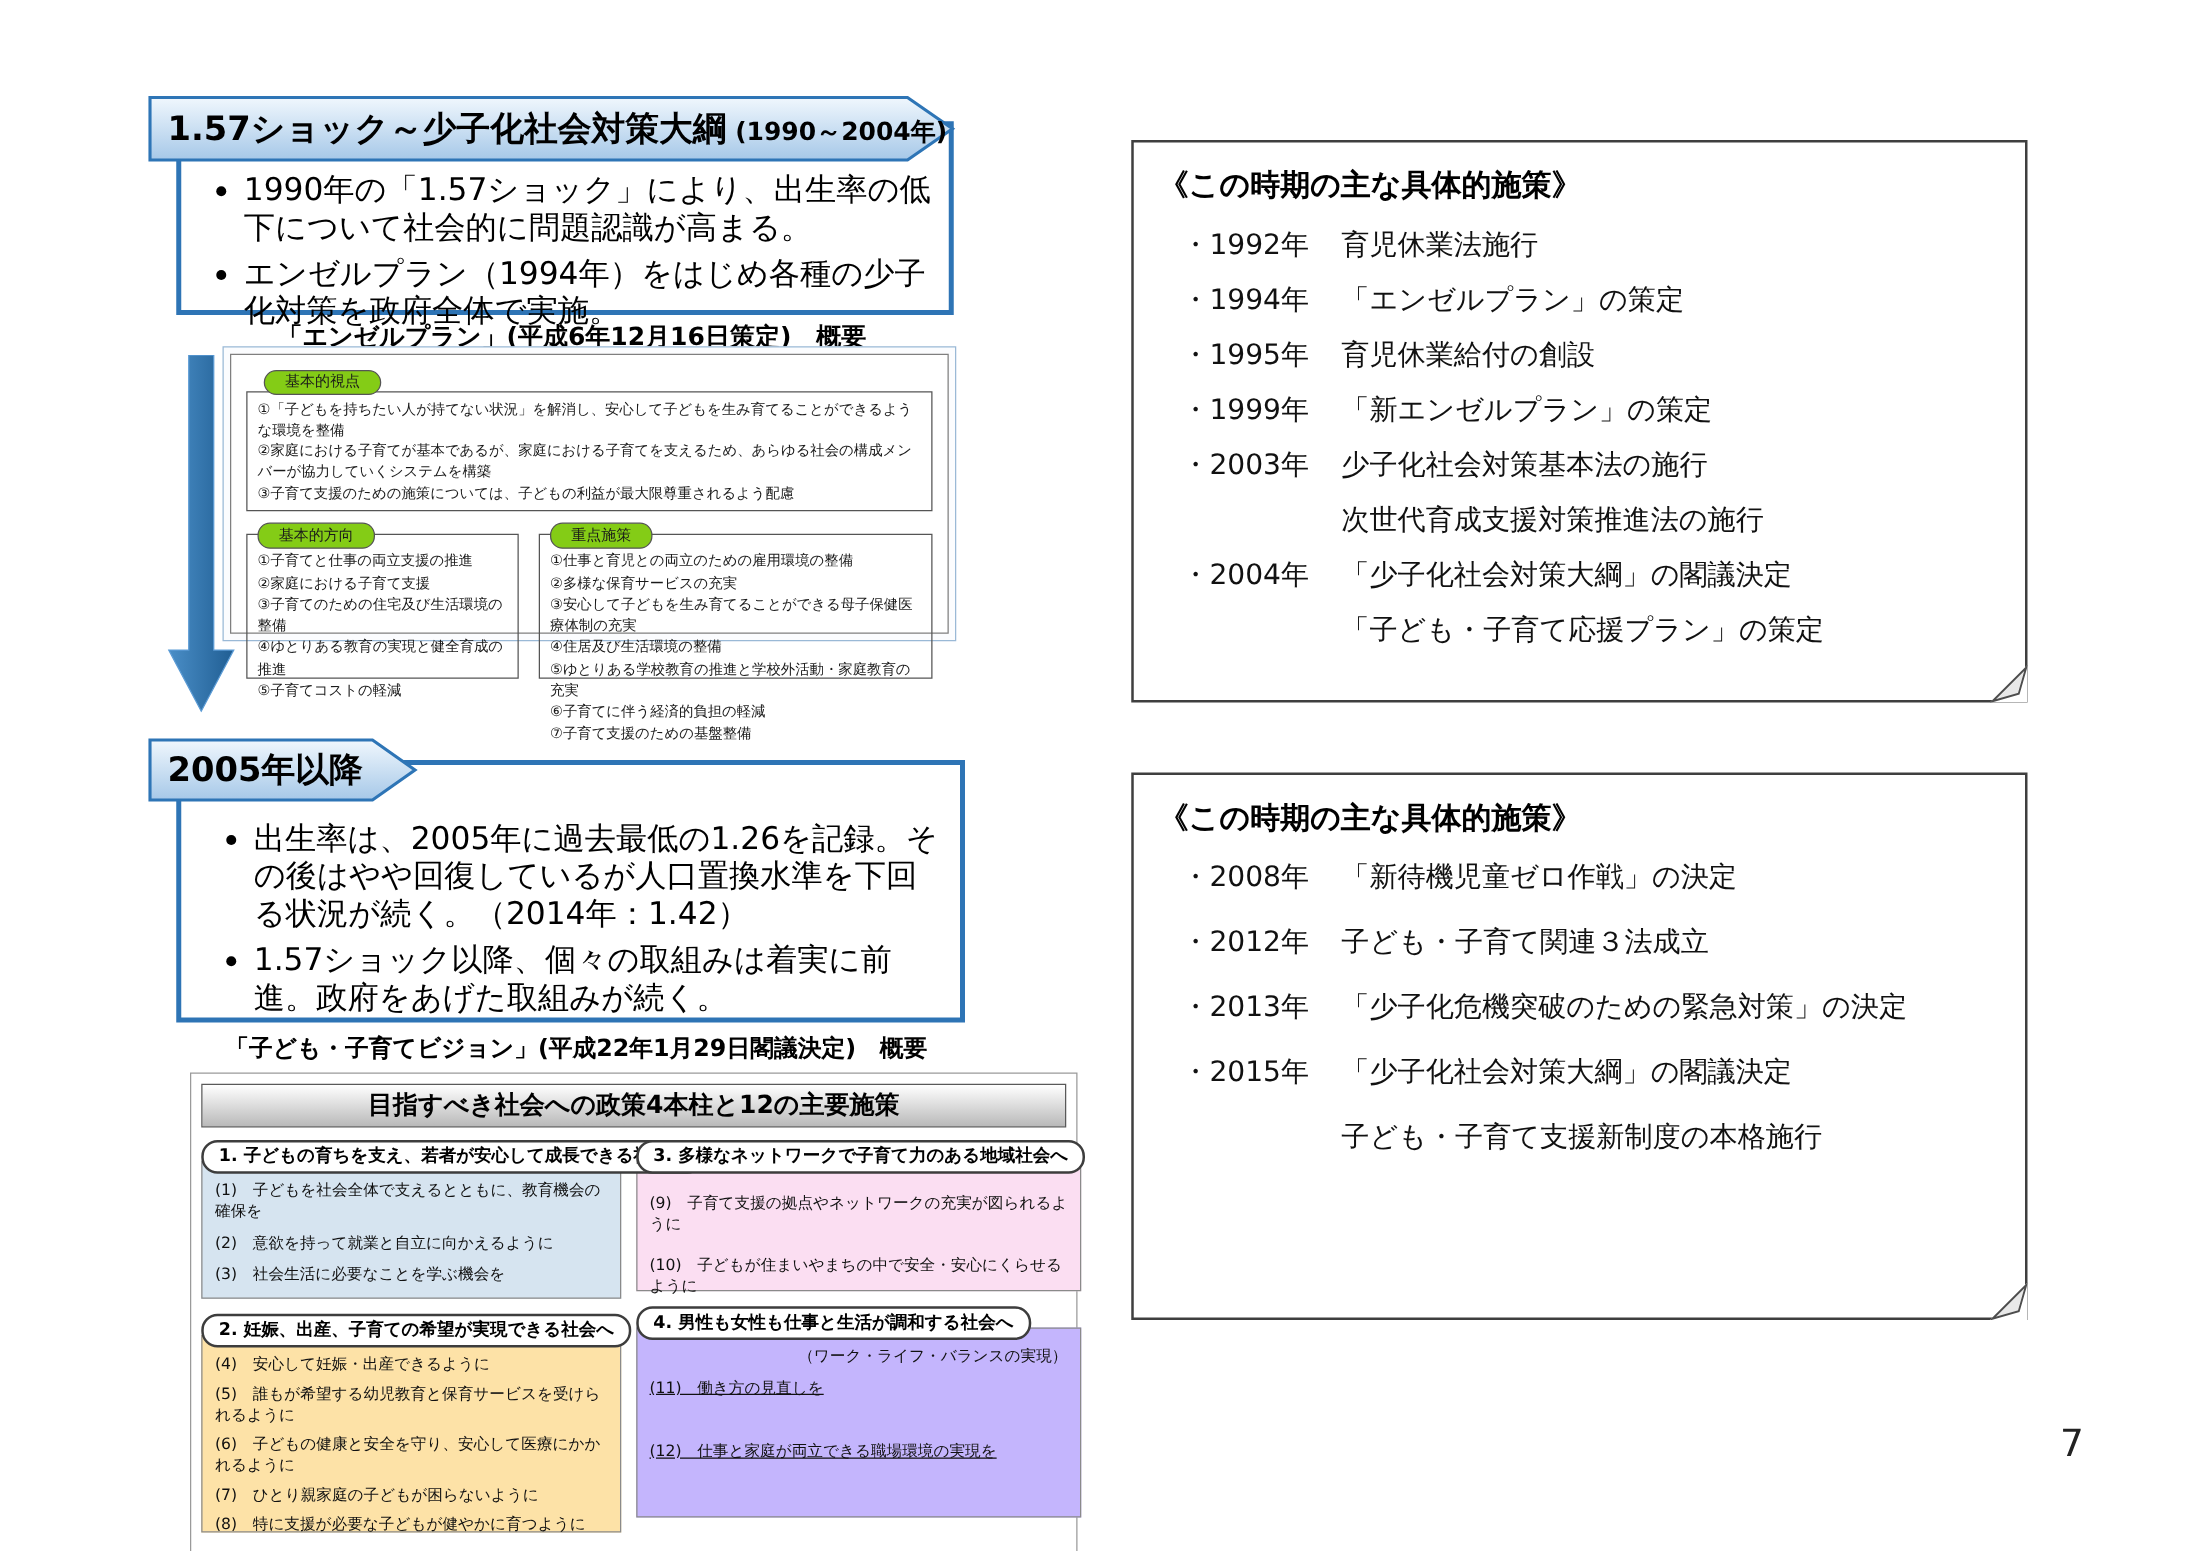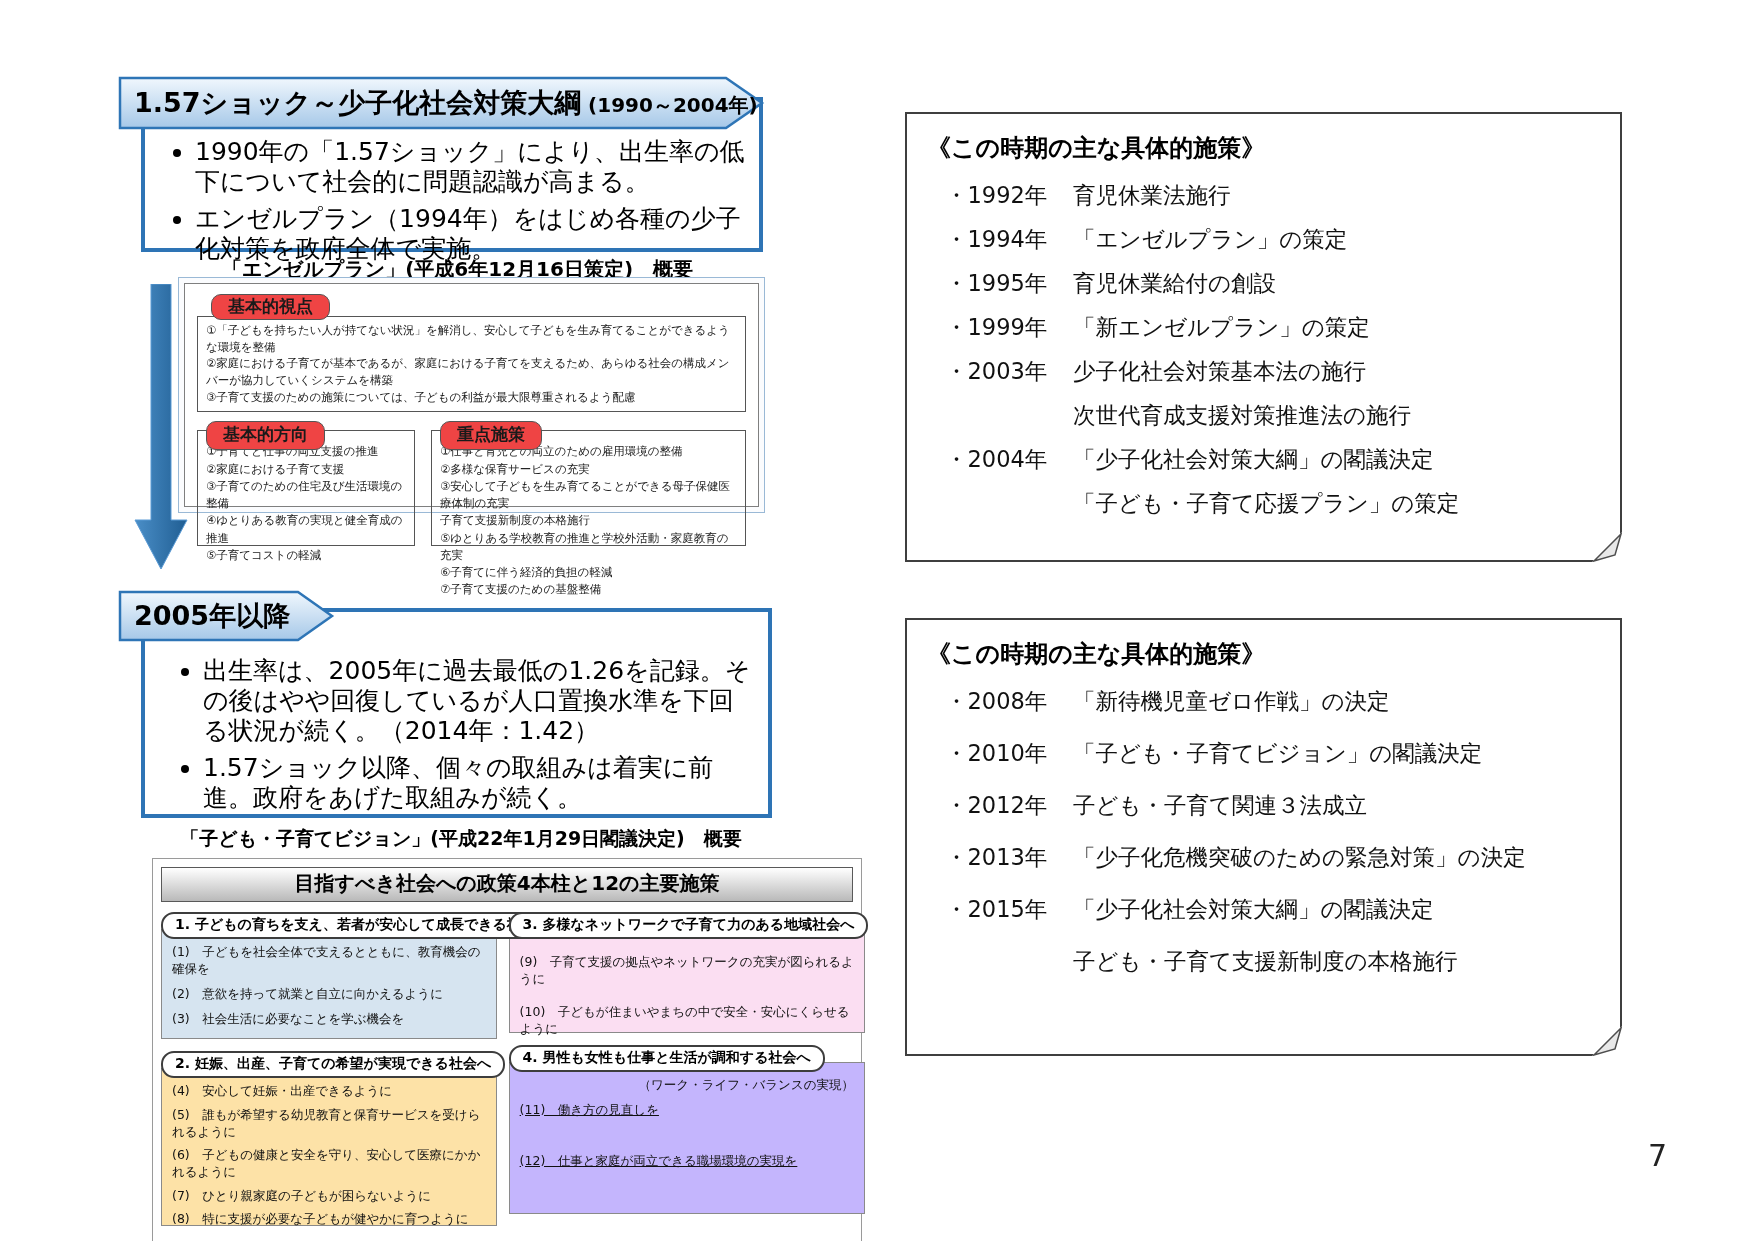--- a/index.html
+++ b/index.html
@@ -44,22 +44,22 @@
   
   #angel {
     position:absolute; left:178px; top:277px; width:587px; height:236px;
     border:1px solid #9ab9d6; background:#fbfcfe; padding:5px; z-index:2;
   }
   #angel .inner {
     border:1px solid #7f7f7f; background:#ffffff; width:100%; height:100%;
     padding:10px 12px 8px; position:relative;
   }
   .pill {
-    display:inline-block; background:#ef4444; border:1px solid #555;
-    border-radius:10px; padding:0 16px 1px; font-size:17px; font-weight:bold;
+    display:inline-block; background:#84cc16; border:1px solid #555;
+    border-radius:10px; padding:0 16px 1px; font-size:12px; font-weight:normal;
     position:relative; z-index:3; white-space:nowrap;
   }
   #angel .vp-pill { margin:0 0 -7px 14px; }
   #angel .vp-box {
     border:1px solid #555; padding:5px 8px 6px; font-size:11.5px; line-height:1.45;
   }
   #angel .vp-box div { margin:0; }
   #angel .row2 { display:flex; gap:16px; margin-top:18px; }
   #angel .abox {
     position:relative; border:1px solid #555; padding:12px 8px 6px;
@@ -174,21 +174,21 @@
         <div>②家庭における子育て支援</div>
         <div>③子育てのための住宅及び生活環境の整備</div>
         <div>④ゆとりある教育の実現と健全育成の推進</div>
         <div>⑤子育てコストの軽減</div>
       </div>
       <div class="abox pri">
         <span class="pill">重点施策</span>
         <div>①仕事と育児との両立のための雇用環境の整備</div>
         <div>②多様な保育サービスの充実</div>
         <div>③安心して子どもを生み育てることができる母子保健医療体制の充実</div>
-        <div>子育て支援新制度の本格施行</div>
+        <div>④住居及び生活環境の整備</div>
         <div>⑤ゆとりある学校教育の推進と学校外活動・家庭教育の充実</div>
         <div>⑥子育てに伴う経済的負担の軽減</div>
         <div>⑦子育て支援のための基盤整備</div>
       </div>
     </div>
   </div>
 </div>
 
 <div class="banner" id="banner2">
   <svg width="218" height="52">
@@ -300,24 +300,20 @@
 </div>
 
 <div class="notebox" id="notebox2">
   <div class="ntitle">《この時期の主な具体的施策》</div>
   <div class="nitems">
     <div class="nrow">
         <span class="yr">・2008年</span>
         <span class="tx">「新待機児童ゼロ作戦」の決定</span>
       </div>
     <div class="nrow">
-        <span class="yr">・2010年</span>
-        <span class="tx">「子ども・子育てビジョン」の閣議決定</span>
-      </div>
-    <div class="nrow">
         <span class="yr">・2012年</span>
         <span class="tx">子ども・子育て関連３法成立</span>
       </div>
     <div class="nrow">
         <span class="yr">・2013年</span>
         <span class="tx">「少子化危機突破のための緊急対策」の決定</span>
       </div>
     <div class="nrow">
         <span class="yr">・2015年</span>
         <span class="tx">「少子化社会対策大綱」の閣議決定</span>

